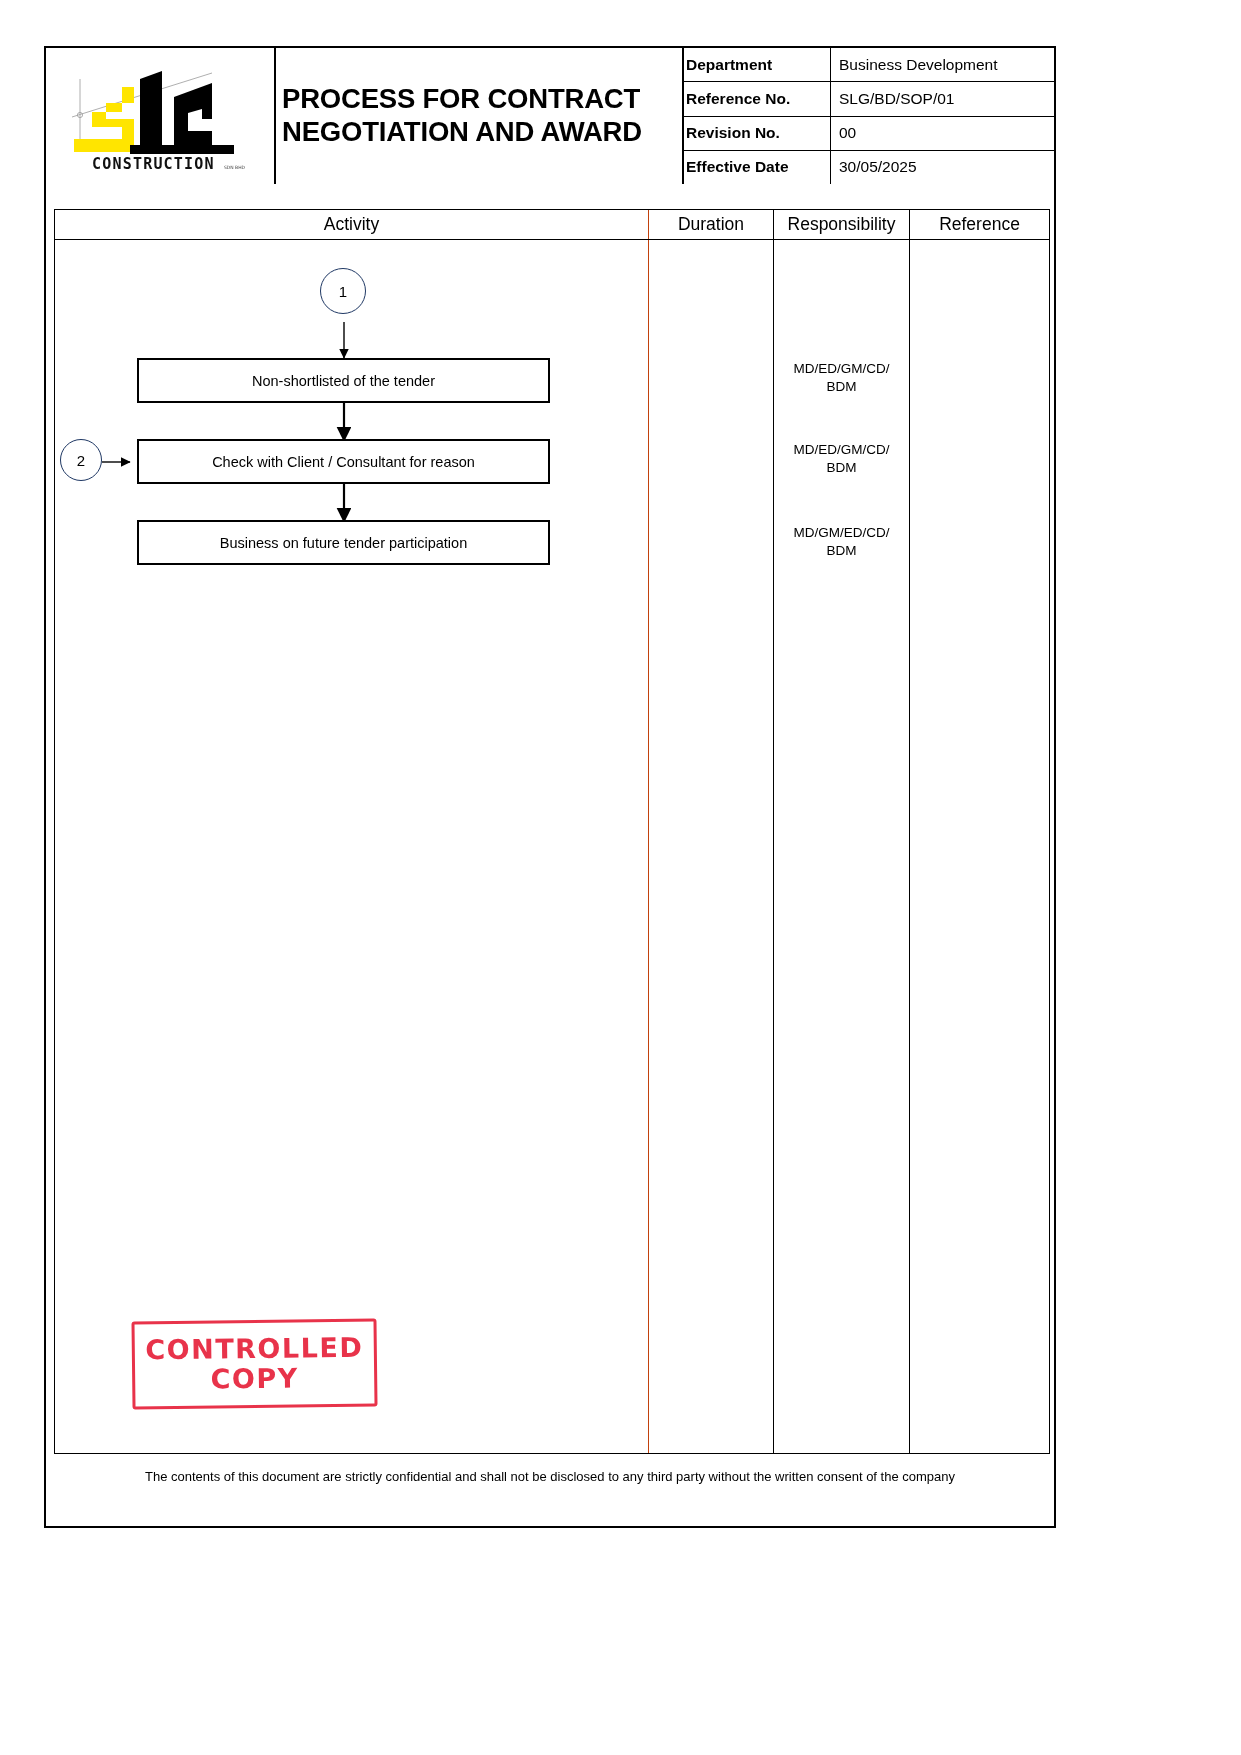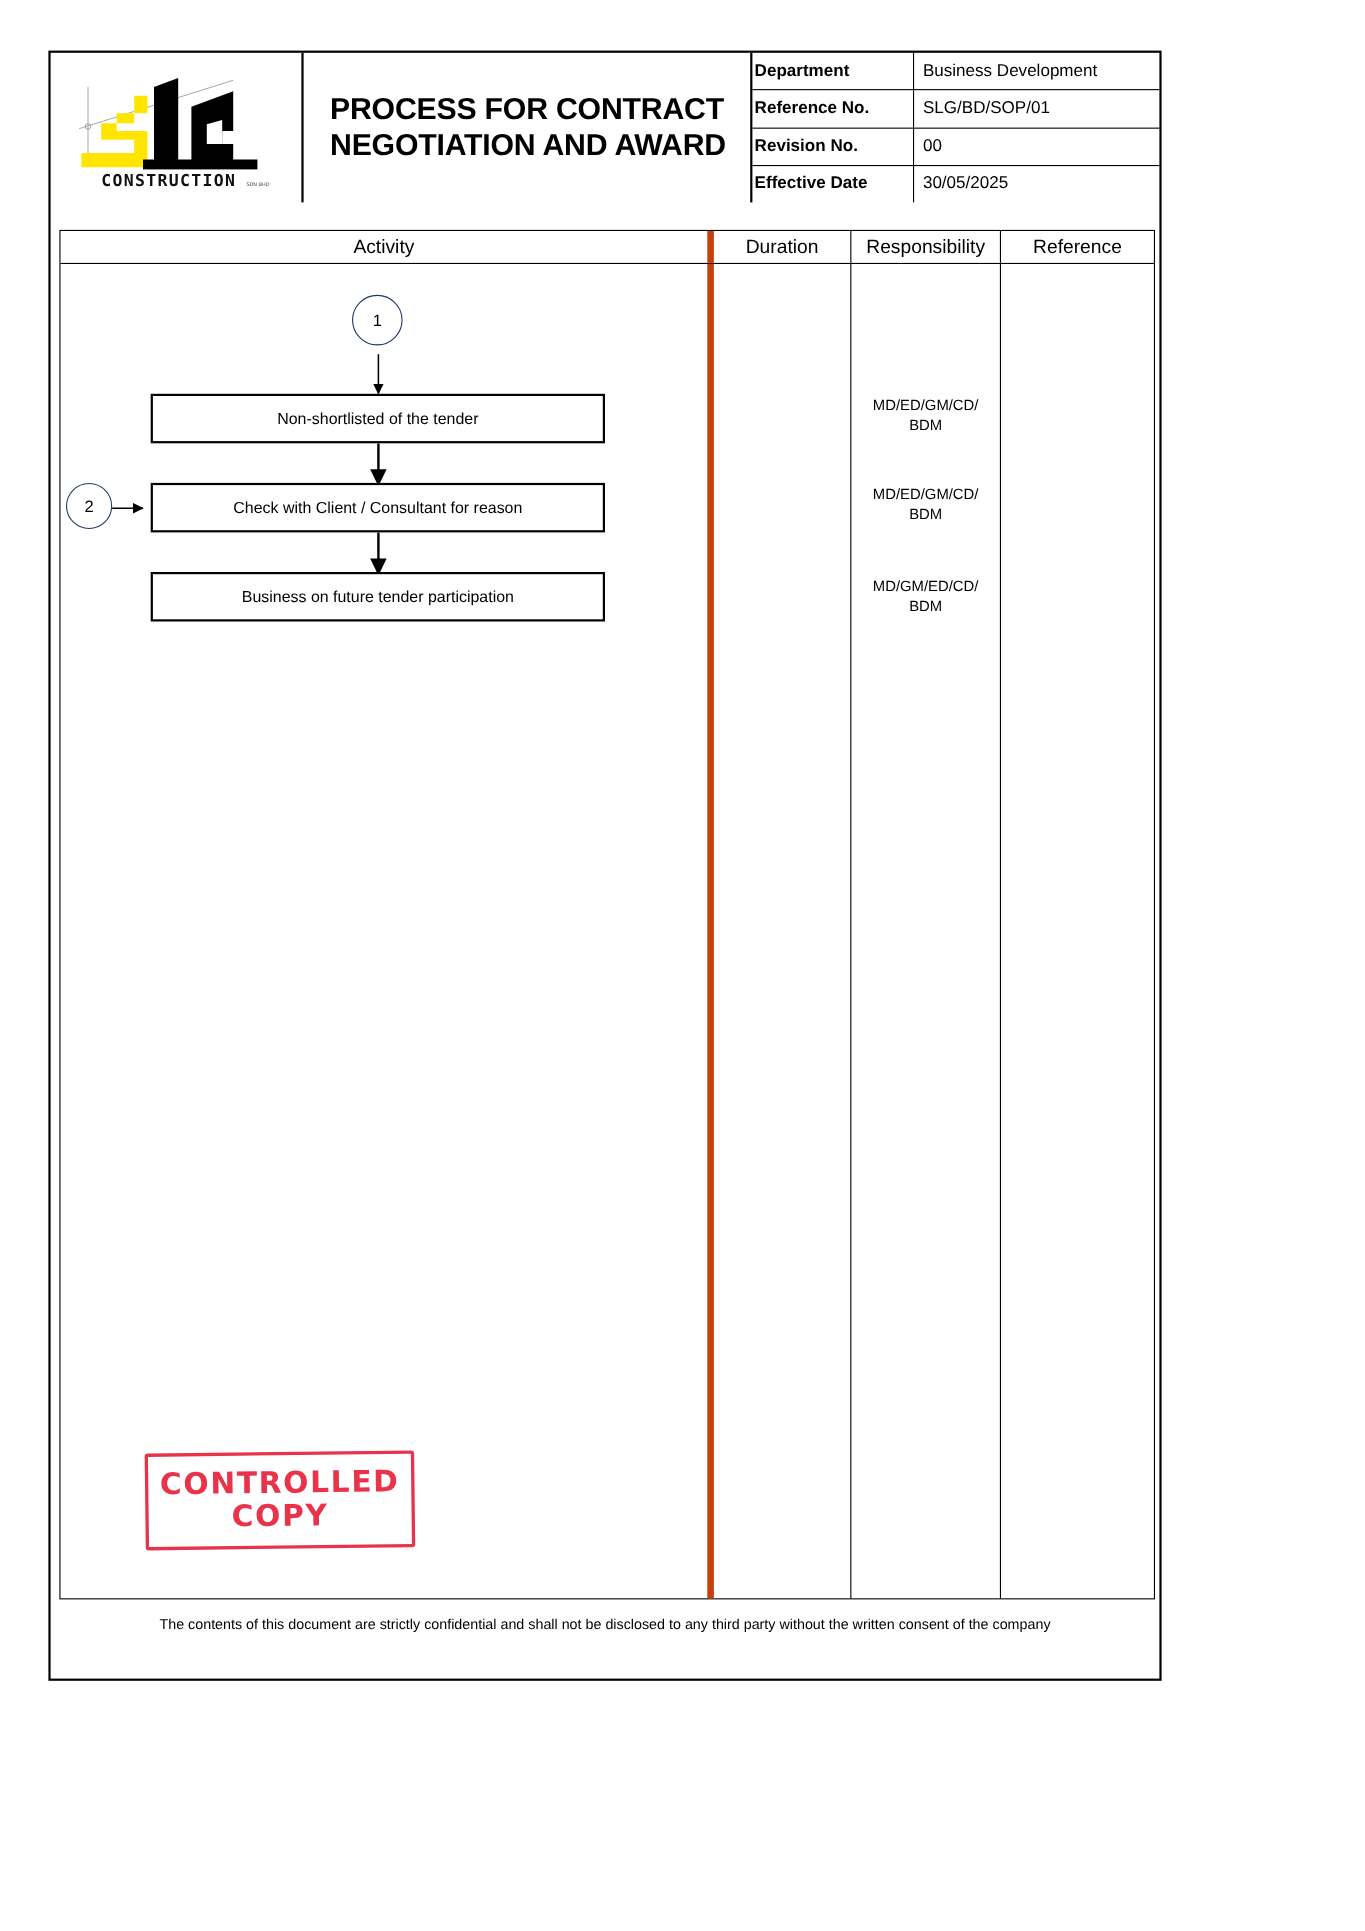--- a/index.html
+++ b/index.html
@@ -47,21 +47,21 @@
     display: flex;
     align-items: center;
     justify-content: center;
     padding: 4px 20px;
   }
   .title-cell {
     flex: 1;
     box-sizing: border-box;
     display: flex;
     align-items: center;
-    padding-left: 24px;
+    padding-left: 6px;
     padding-right: 4px;
   }
   .doc-title {
     font-weight: bold;
     font-size: 27.5px;
     line-height: 1.19;
     letter-spacing: -0.2px;
     font-family: "Liberation Sans", sans-serif;
   }
   .meta-cell {
@@ -119,21 +119,21 @@
   .grid-head {
     display: flex;
     height: 30px;
     border-bottom: 1px solid #000;
     box-sizing: border-box;
   }
   .grid-body {
     display: flex;
     flex: 1;
   }
-  .col-activity  { width: 594px; box-sizing: border-box; border-right: 6px solid #c2410c; position: relative; }
+  .col-activity  { width: 594px; box-sizing: border-box; border-right: 1px solid #c2410c; position: relative; }
   .col-duration  { width: 125px; box-sizing: border-box; border-right: 1px solid #000; position: relative; }
   .col-resp      { width: 136px; box-sizing: border-box; border-right: 1px solid #000; position: relative; }
   .col-ref       { flex: 1;      box-sizing: border-box; position: relative; }
 
   .grid-head .col-activity,
   .grid-head .col-duration,
   .grid-head .col-resp,
   .grid-head .col-ref {
     display: flex;
     align-items: center;

